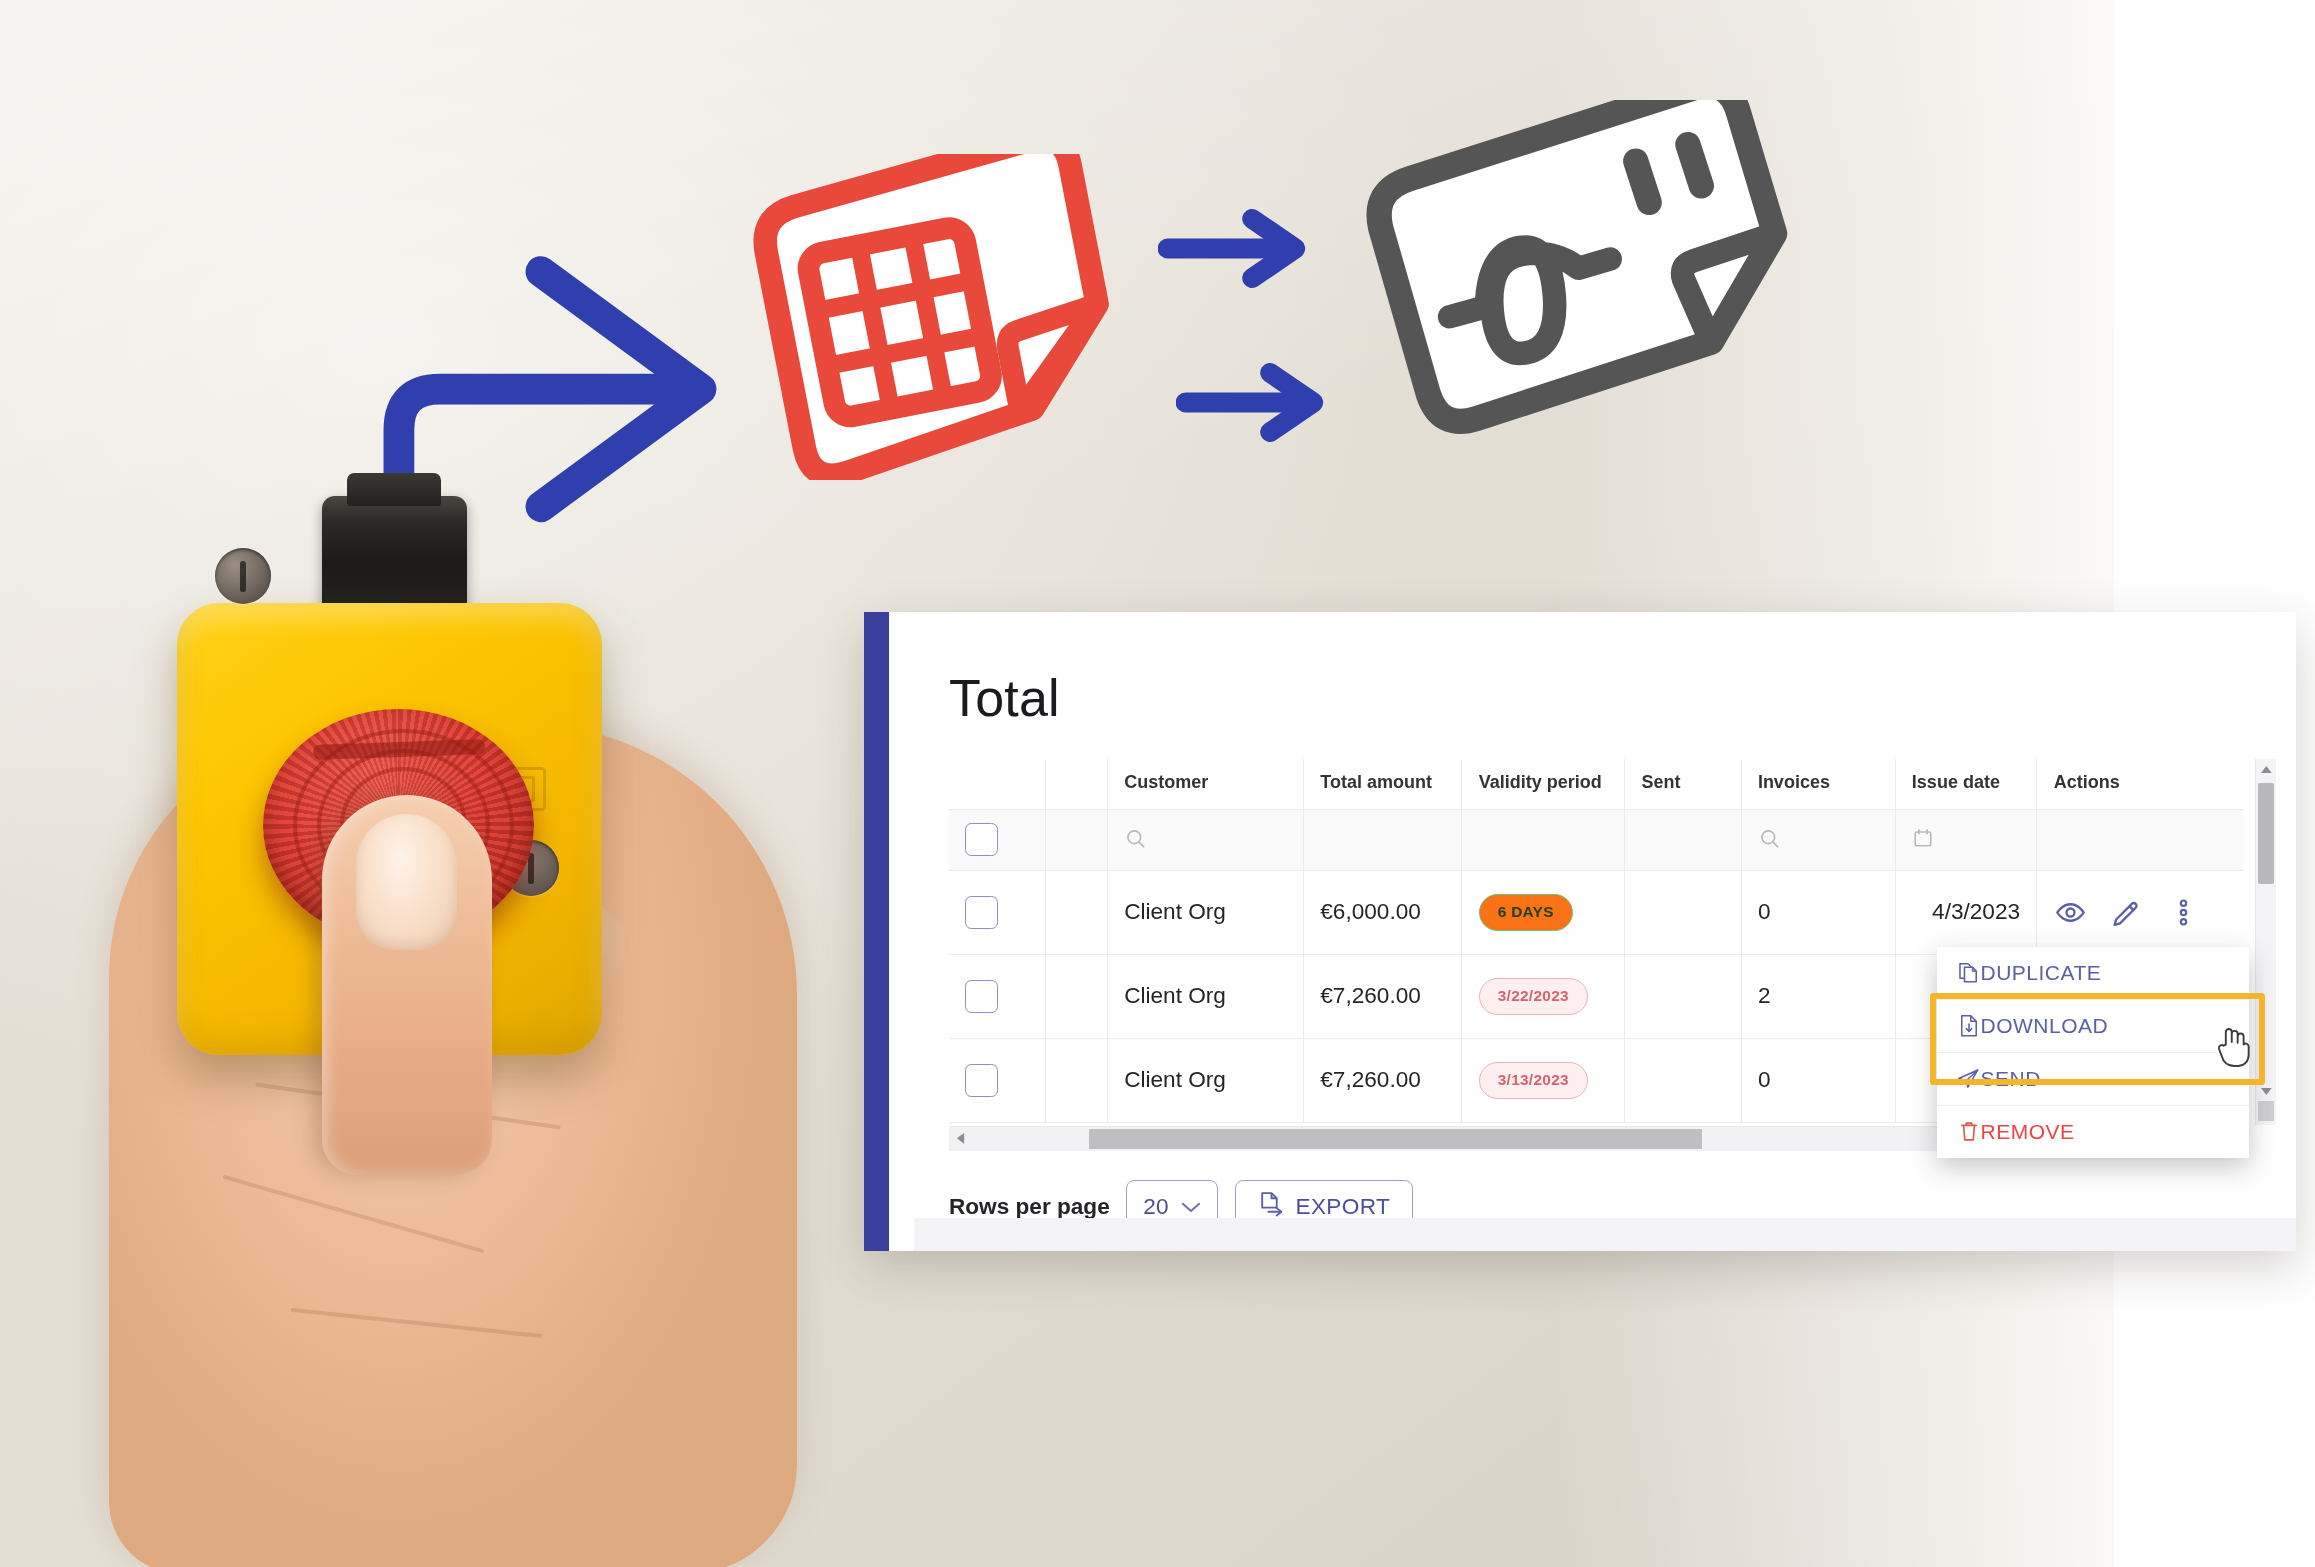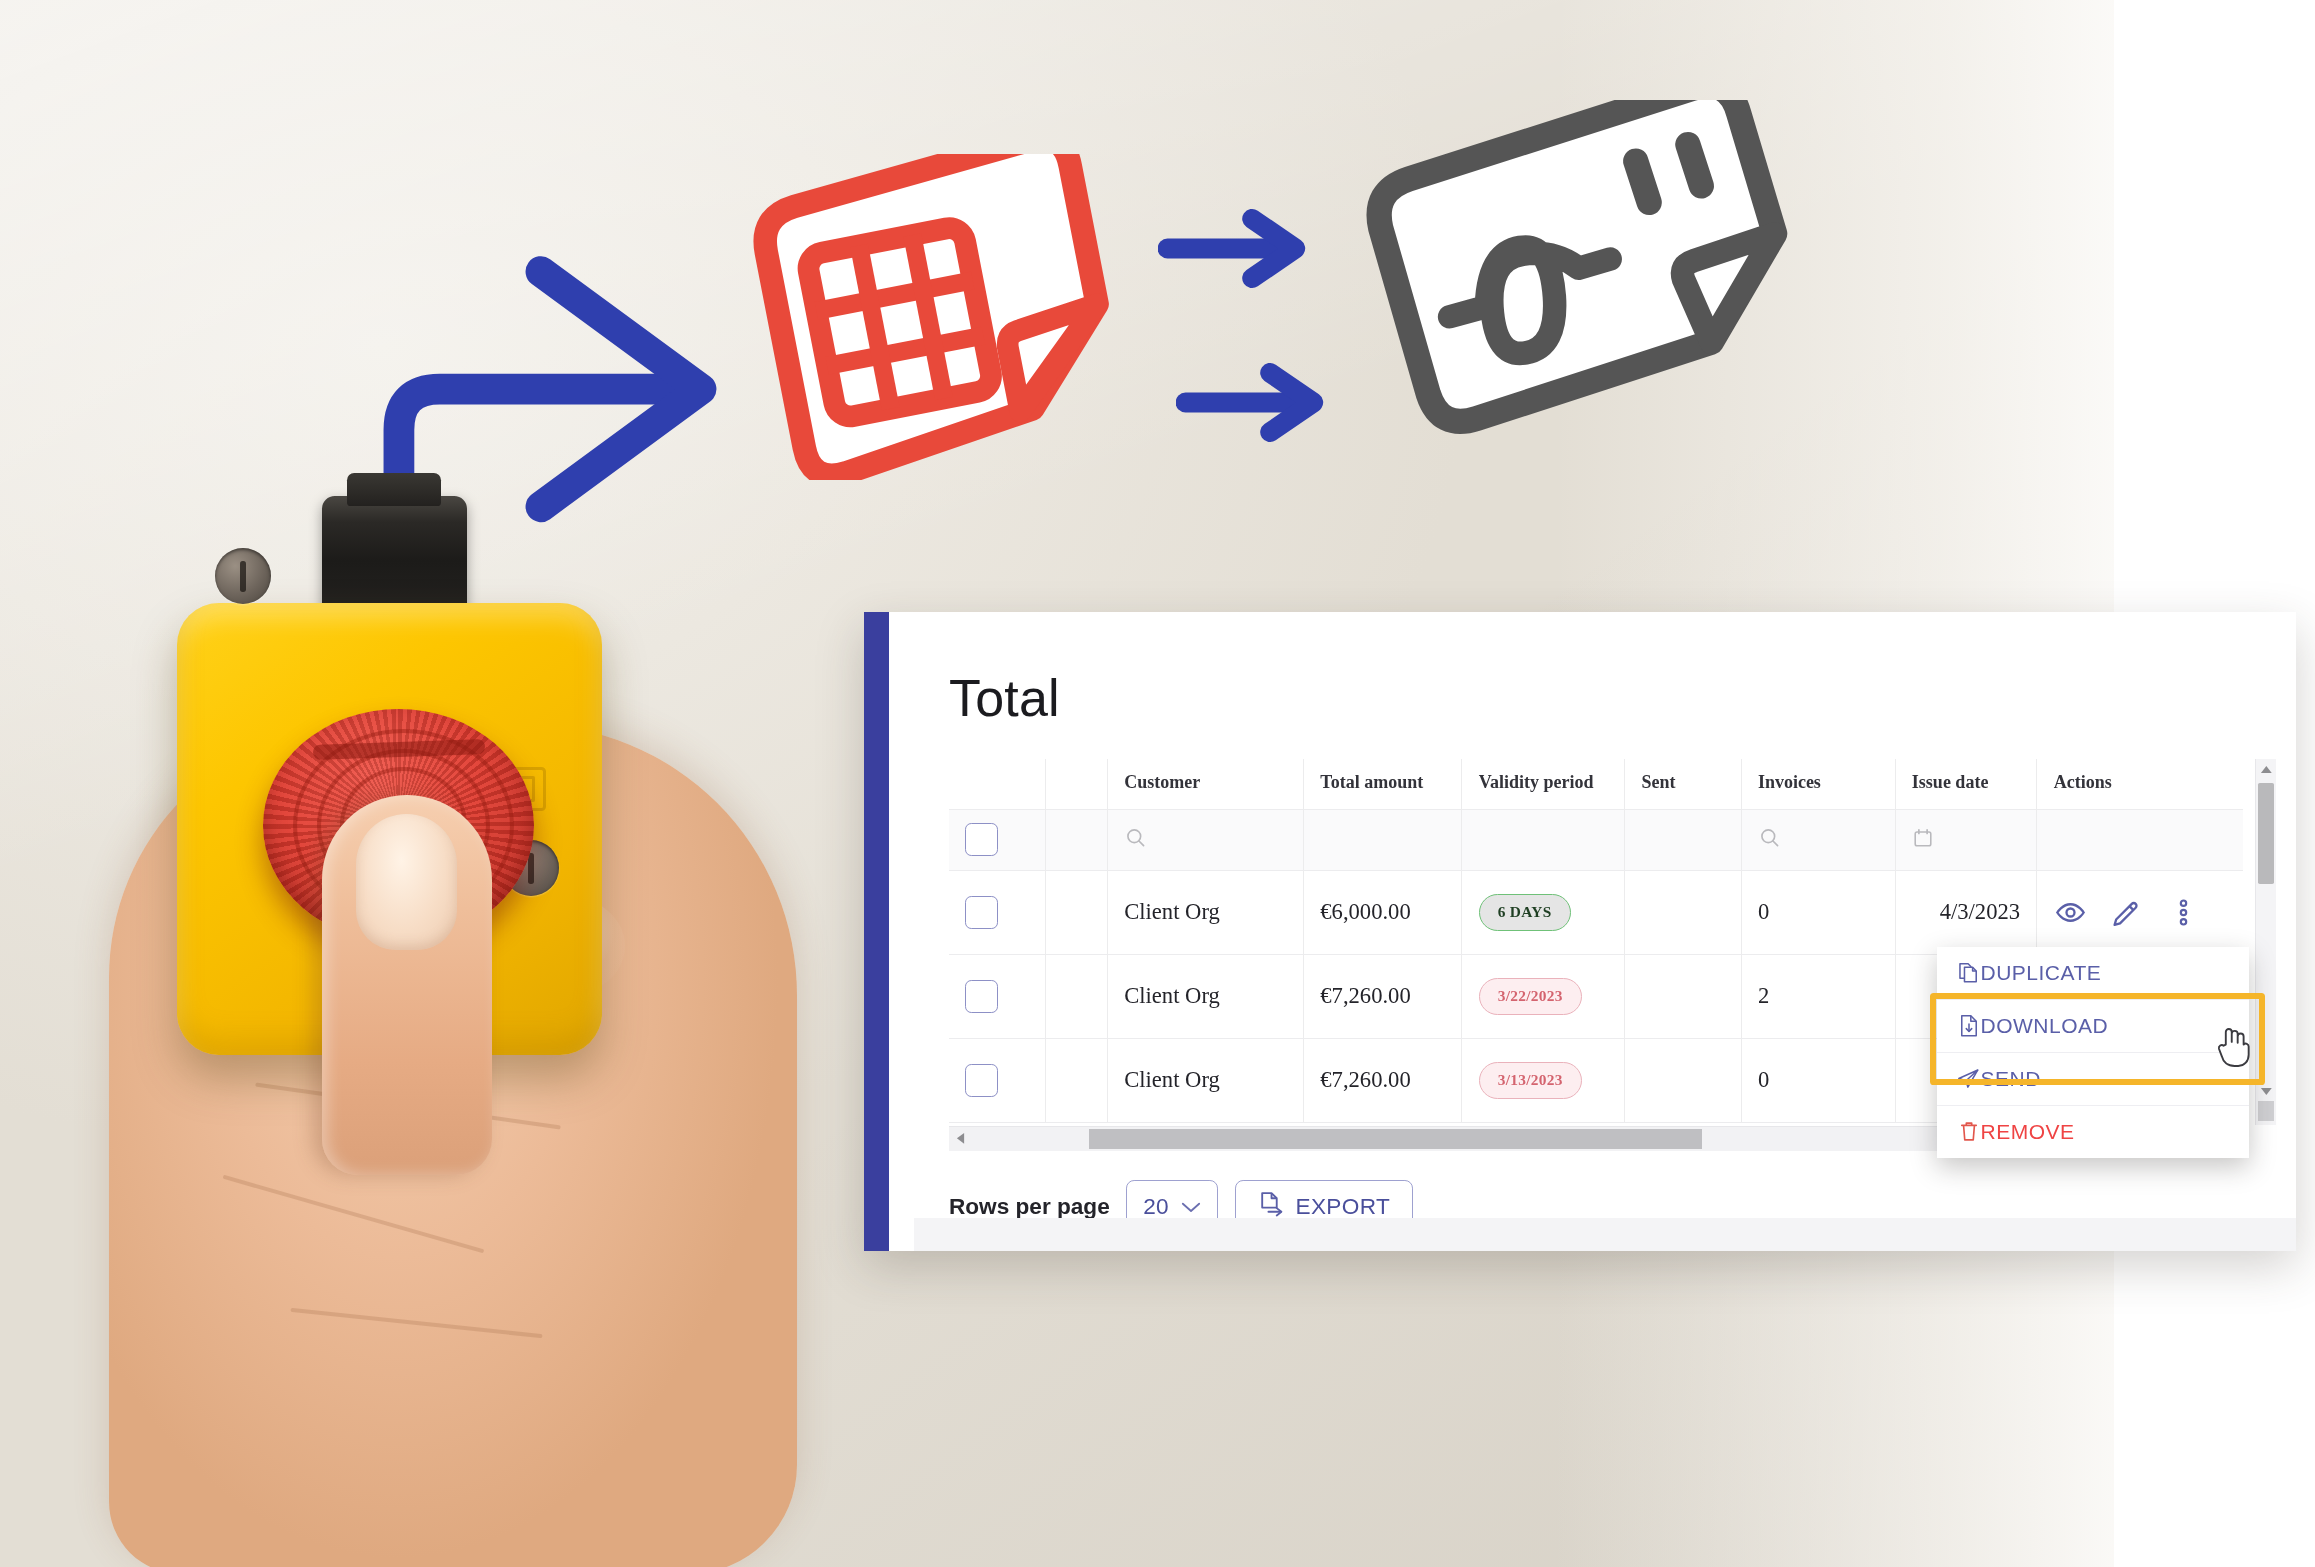--- a/index.html
+++ b/index.html
@@ -126,21 +126,21 @@
   #card .inner{position:absolute;left:25px;top:0;right:0;bottom:0;background:#fff;}
 
   .page-title{
     position:absolute;left:60px;top:56px;
     font-size:52px;font-weight:300;color:#1b1b1f;letter-spacing:0.2px;
     font-family:"Liberation Sans", sans-serif;
   }
 
   
   .tbl-wrap{position:absolute;left:60px;top:147px;width:1294px;height:366px;overflow:hidden;}
-  table.grid{border-collapse:collapse;width:1294px;table-layout:fixed;font-family:Liberation Serif, serif;}
+  table.grid{border-collapse:collapse;width:1294px;table-layout:fixed;}
   table.grid col.c0{width:87px;}
   table.grid col.c1{width:56px;}
   table.grid col.c2{width:177px;}
   table.grid col.c3{width:143px;}
   table.grid col.c4{width:147px;}
   table.grid col.c5{width:105px;}
   table.grid col.c6{width:139px;}
   table.grid col.c7{width:128px;}
   table.grid col.c8{width:186px;}
 
@@ -168,21 +168,21 @@
 
   .cb{
     width:31px;height:31px;border:1.8px solid #8d90c6;border-radius:6.3px;background:#fff;display:block;
   }
   .cb-cell{text-align:center;}
 
   .badge{
     display:inline-block;font-size:15.4px;font-weight:600;border-radius:904px;
     padding:8.1px 18px;letter-spacing:0.3px;white-space:nowrap;
   }
-  .badge.green{background:#e5e5e5;color:#1f3f23;border:0.9px solid #6fc178;}
+  .badge.green{background:#f97316;color:#1f3f23;border:0.9px solid #6fc178;}
   .badge.pink{background:#fdeef0;color:#d4646f;border:1.4px solid #eab2bb;}
 
   .acts{display:flex;align-items:center;gap:23.5px;}
   .ico-btn{width:33px;height:33px;display:inline-flex;align-items:center;justify-content:center;}
 
   
   .vsb{
     position:absolute;right:20px;top:147px;width:20px;height:366px;background:#f4f4f6;
     border-left:0.9px solid #e7e7ea;
   }

